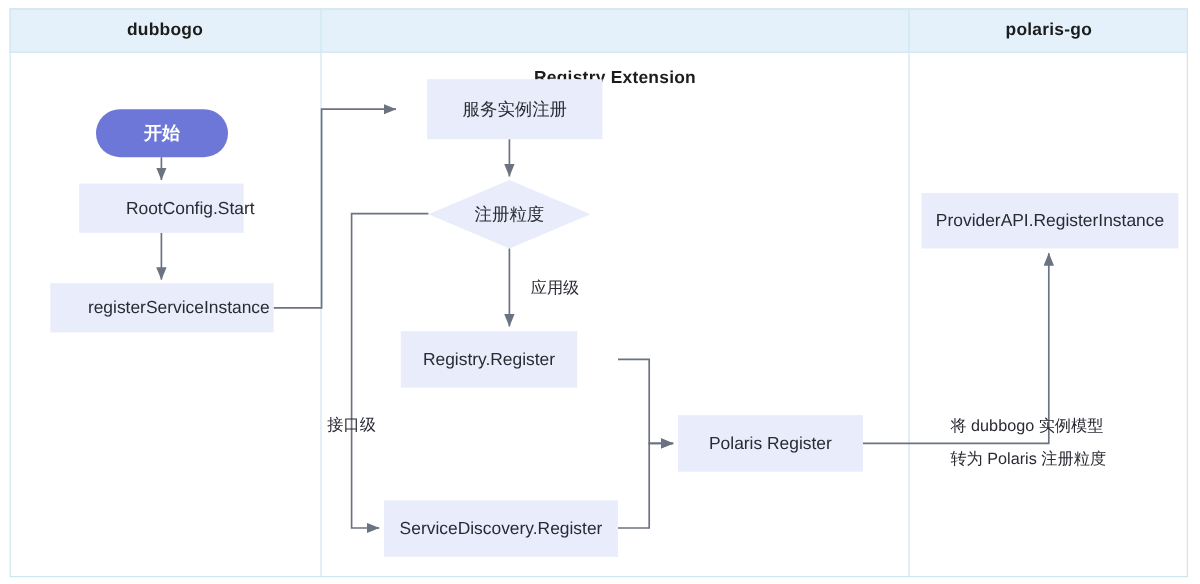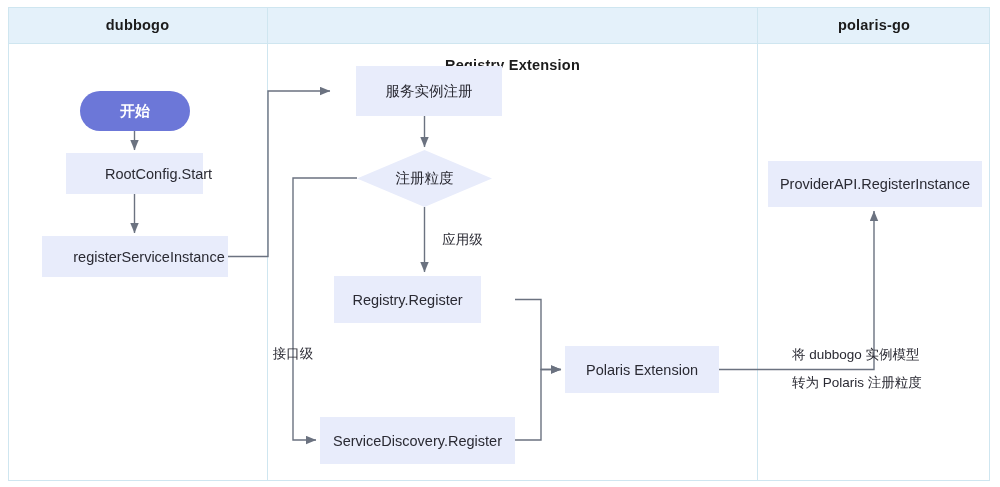--- a/index.html
+++ b/index.html
@@ -193,21 +193,21 @@
 
   <div class="node rect" style="left:334px; top:276px; width:147px; height:47px;">
     <span>Registry.Register</span>
   </div>
 
   <div class="node rect" style="left:320px; top:417px; width:195px; height:47px;">
     <span>ServiceDiscovery.Register</span>
   </div>
 
   <div class="node rect" style="left:565px; top:346px; width:154px; height:47px;">
-    <span>Polaris Extension</span>
+    <span>Polaris Register</span>
   </div>
 
   <div class="node rect" style="left:768px; top:161px; width:214px; height:46px;">
     <span>ProviderAPI.RegisterInstance</span>
   </div>
 
   <div class="edge-label" style="left:424.5px; top:231px; transform:translateX(-50%);margin-left:38px;">应用级</div>
 
   <div class="edge-label" style="left:293px; top:345px; transform:translateX(-50%);">接口级</div>
 

